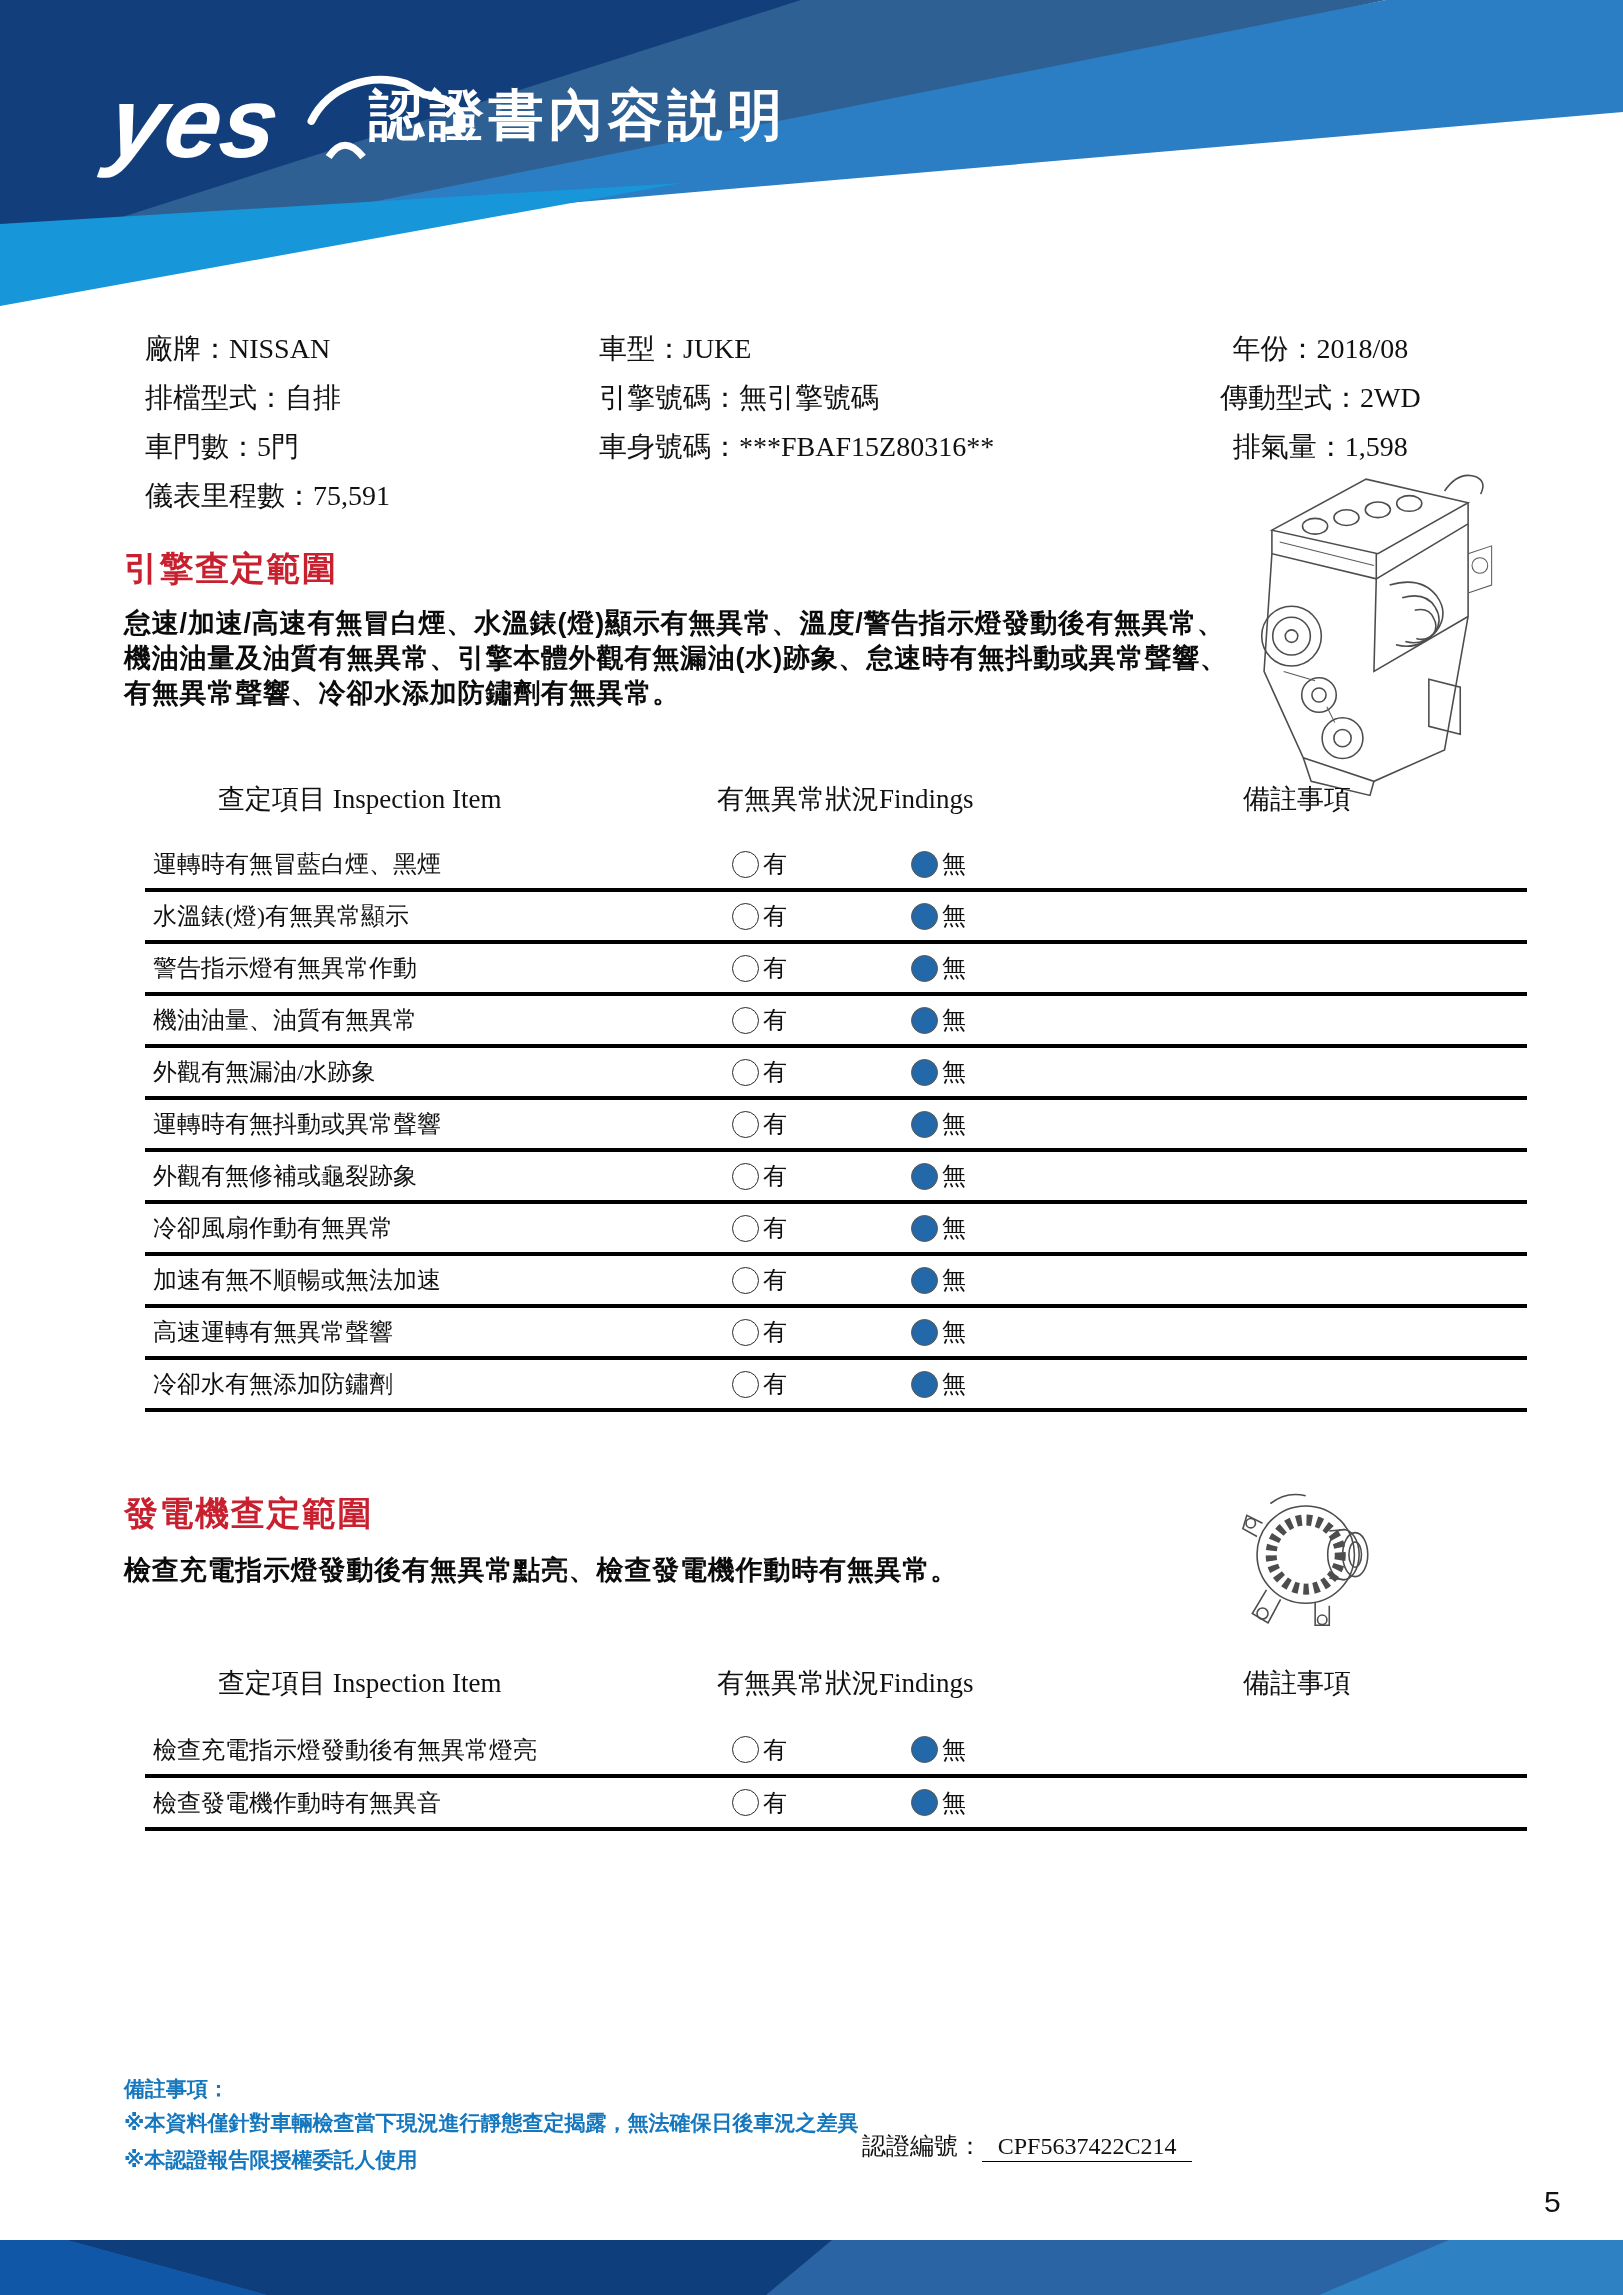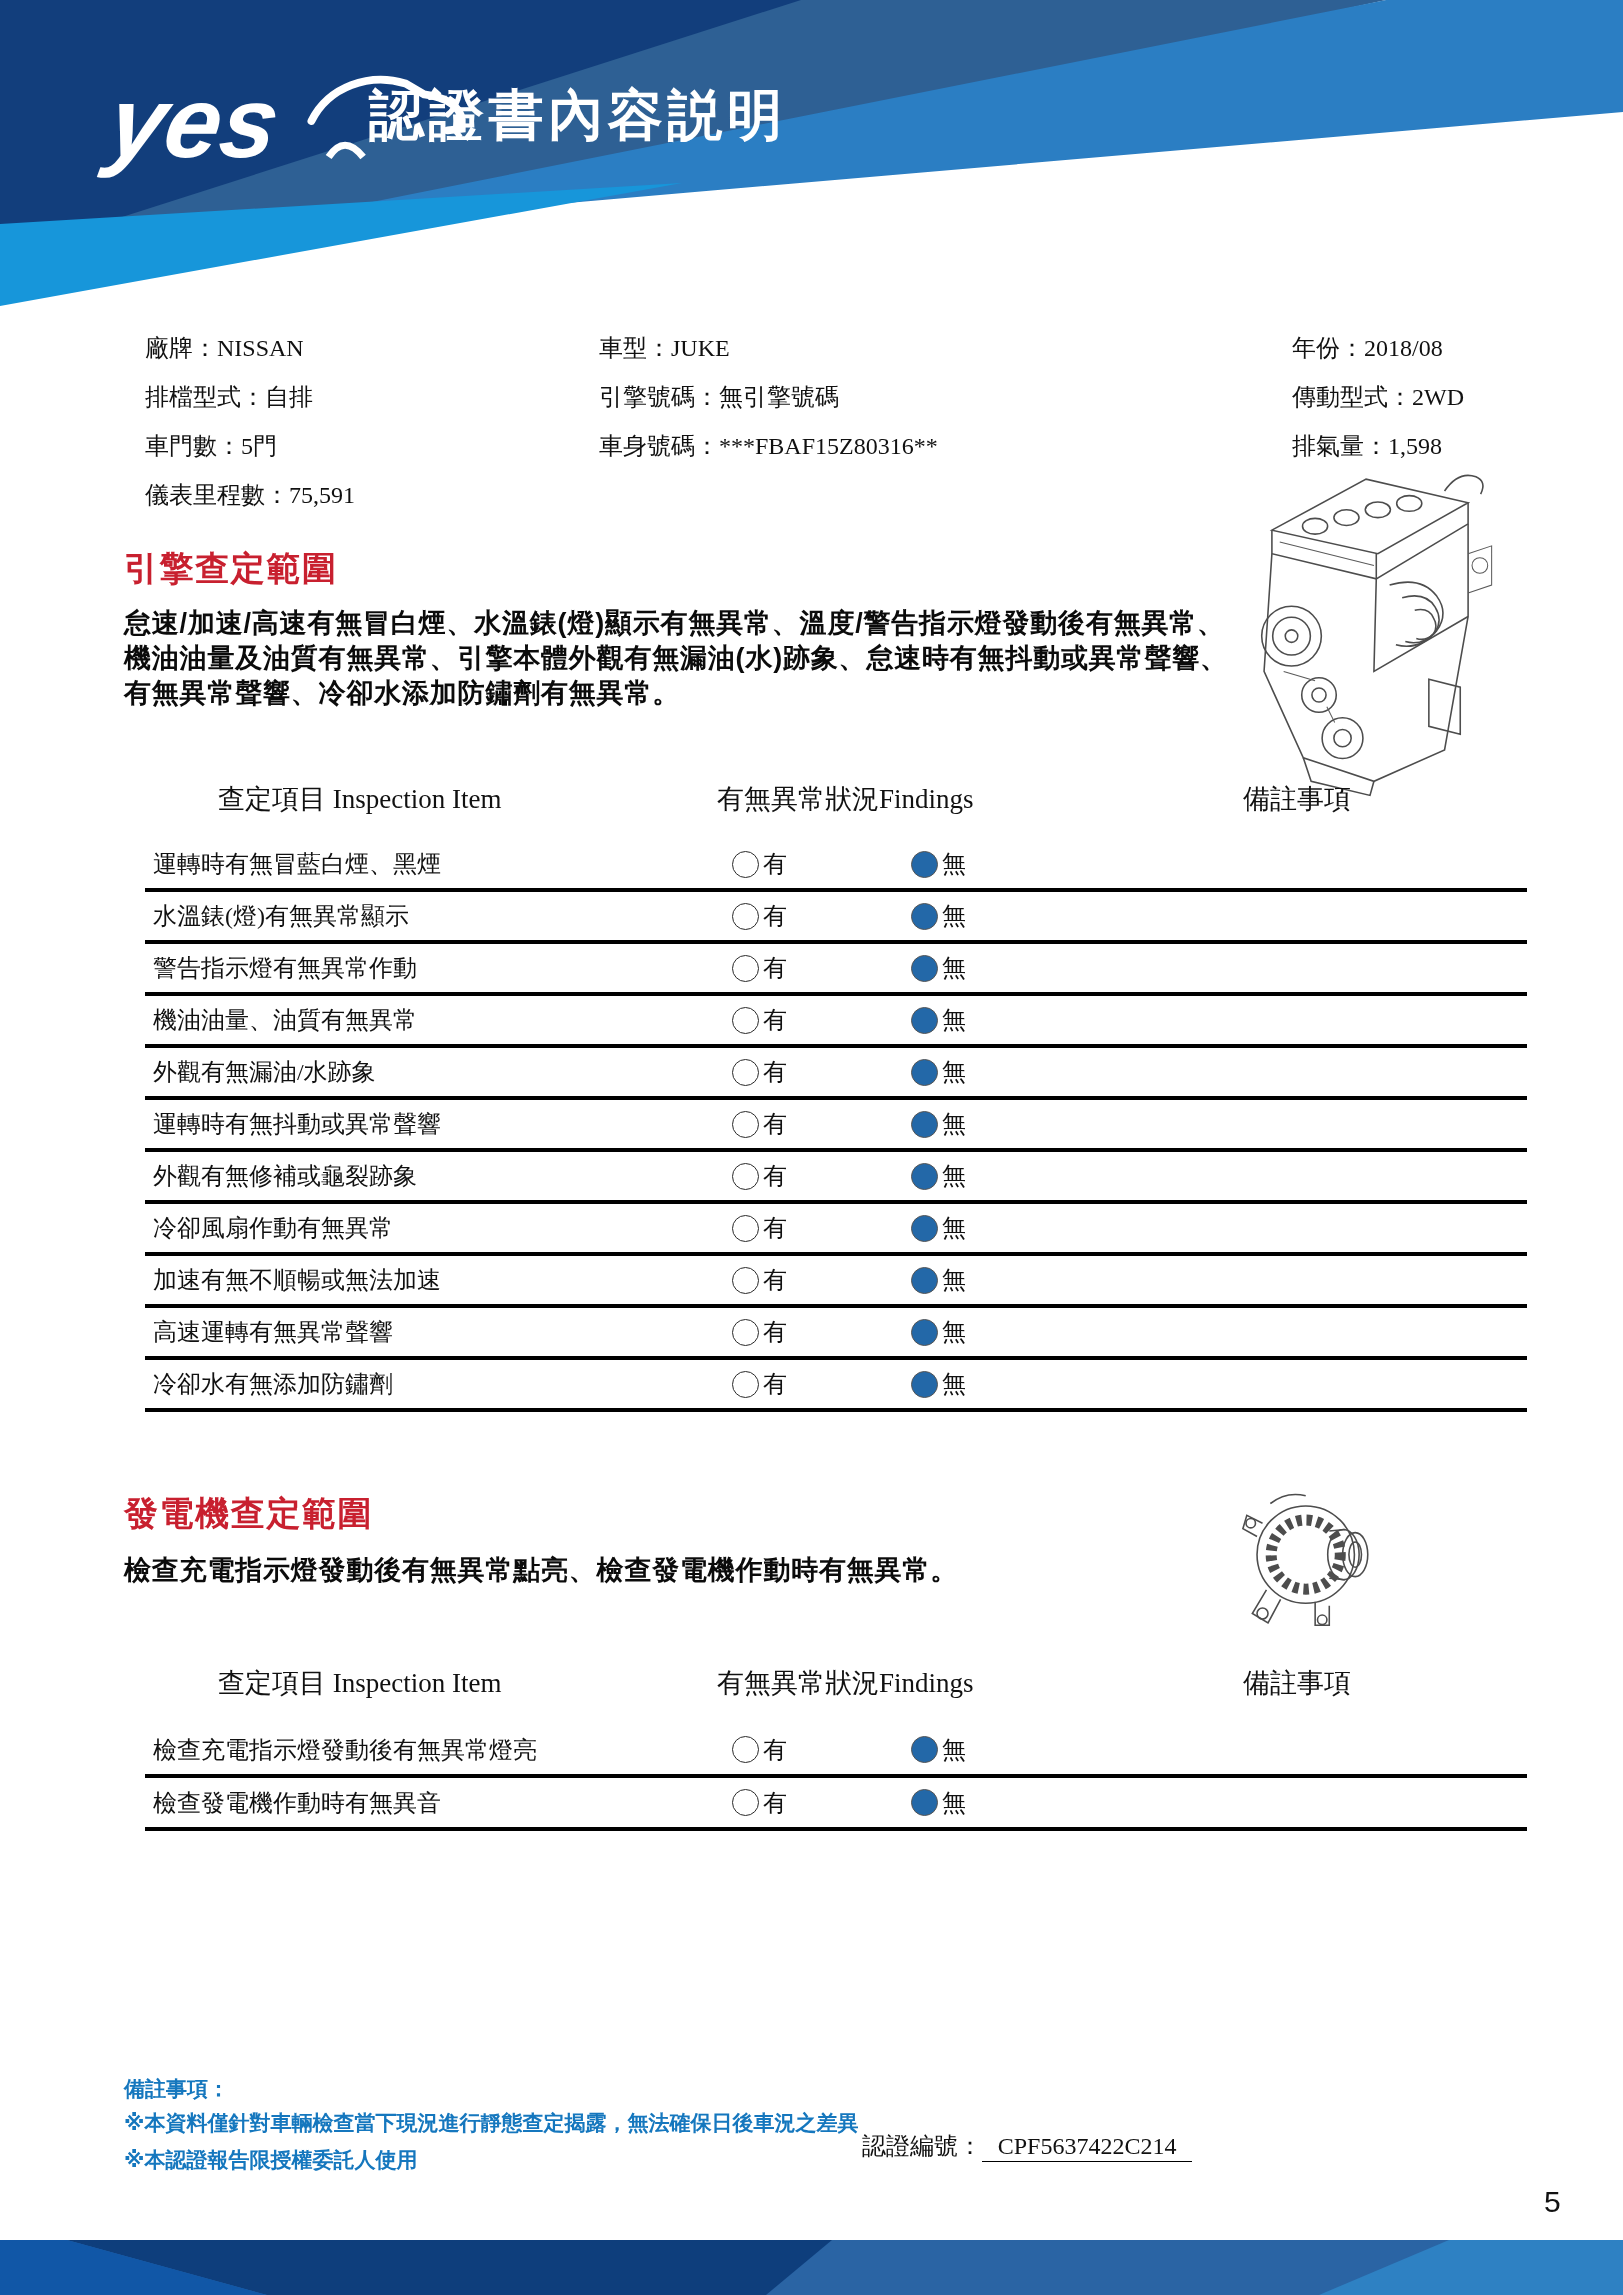--- a/index.html
+++ b/index.html
@@ -11,22 +11,22 @@
   .poly-navy   {background:#123E7C;clip-path:polygon(0 0,809px 0,0 263px);}
   .poly-steel  {background:#2E6094;clip-path:polygon(801px 0,1386px 0,116px 276px,0 276px,0 256px);}
   .poly-bright {background:#2B7EC3;clip-path:polygon(1386px 0,1623px 0,1623px 112px,510px 208px,0 305px,0 276px);}
   .poly-cyan   {background:#1796DA;clip-path:polygon(682px 183px,0 224px,0 306px);}
   .logo{position:absolute;left:93px;top:49px;width:393px;height:137px;}
   .logo svg{display:block;}
   .logo text{font-family:"Liberation Sans","DejaVu Sans",sans-serif;font-weight:bold;font-style:italic;}
   .hdr-title{position:absolute;left:369px;top:79px;font-family:Liberation Serif, serif;
              font-weight:bold;font-size:55px;color:#ffffff;letter-spacing:4.7px;}
   
-  .vinfo{position:absolute;top:324px;font-size:24px;line-height:49px;white-space:nowrap;}
-  .vcol1{left:145px;} .vcol2{left:599px;} .vcol3{left:1292px;}
+  .vinfo{position:absolute;top:324px;font-size:28px;line-height:49px;white-space:nowrap;}
+  .vcol1{left:145px;} .vcol2{left:599px;} .vcol3{left:1220px;text-align:center;}
   
   .sec-head{position:absolute;left:124px;font-family:"Liberation Sans","DejaVu Sans",sans-serif;
             font-weight:bold;font-size:34px;letter-spacing:1.6px;}
   .sec-desc{position:absolute;left:124px;font-family:"Liberation Sans","DejaVu Sans",sans-serif;
             font-weight:bold;font-size:27px;line-height:35px;color:#0b0b0b;letter-spacing:0.8px;white-space:nowrap;}
   
   .thead{position:absolute;font-size:27px;white-space:nowrap;}
   .th-item{left:218px;} .th-findings{left:717px;} .th-remarks{left:1243px;}
   .tbl{position:absolute;left:145px;width:1382px;}
   .trow{position:relative;height:48px;border-bottom:4.7px solid #000;}

